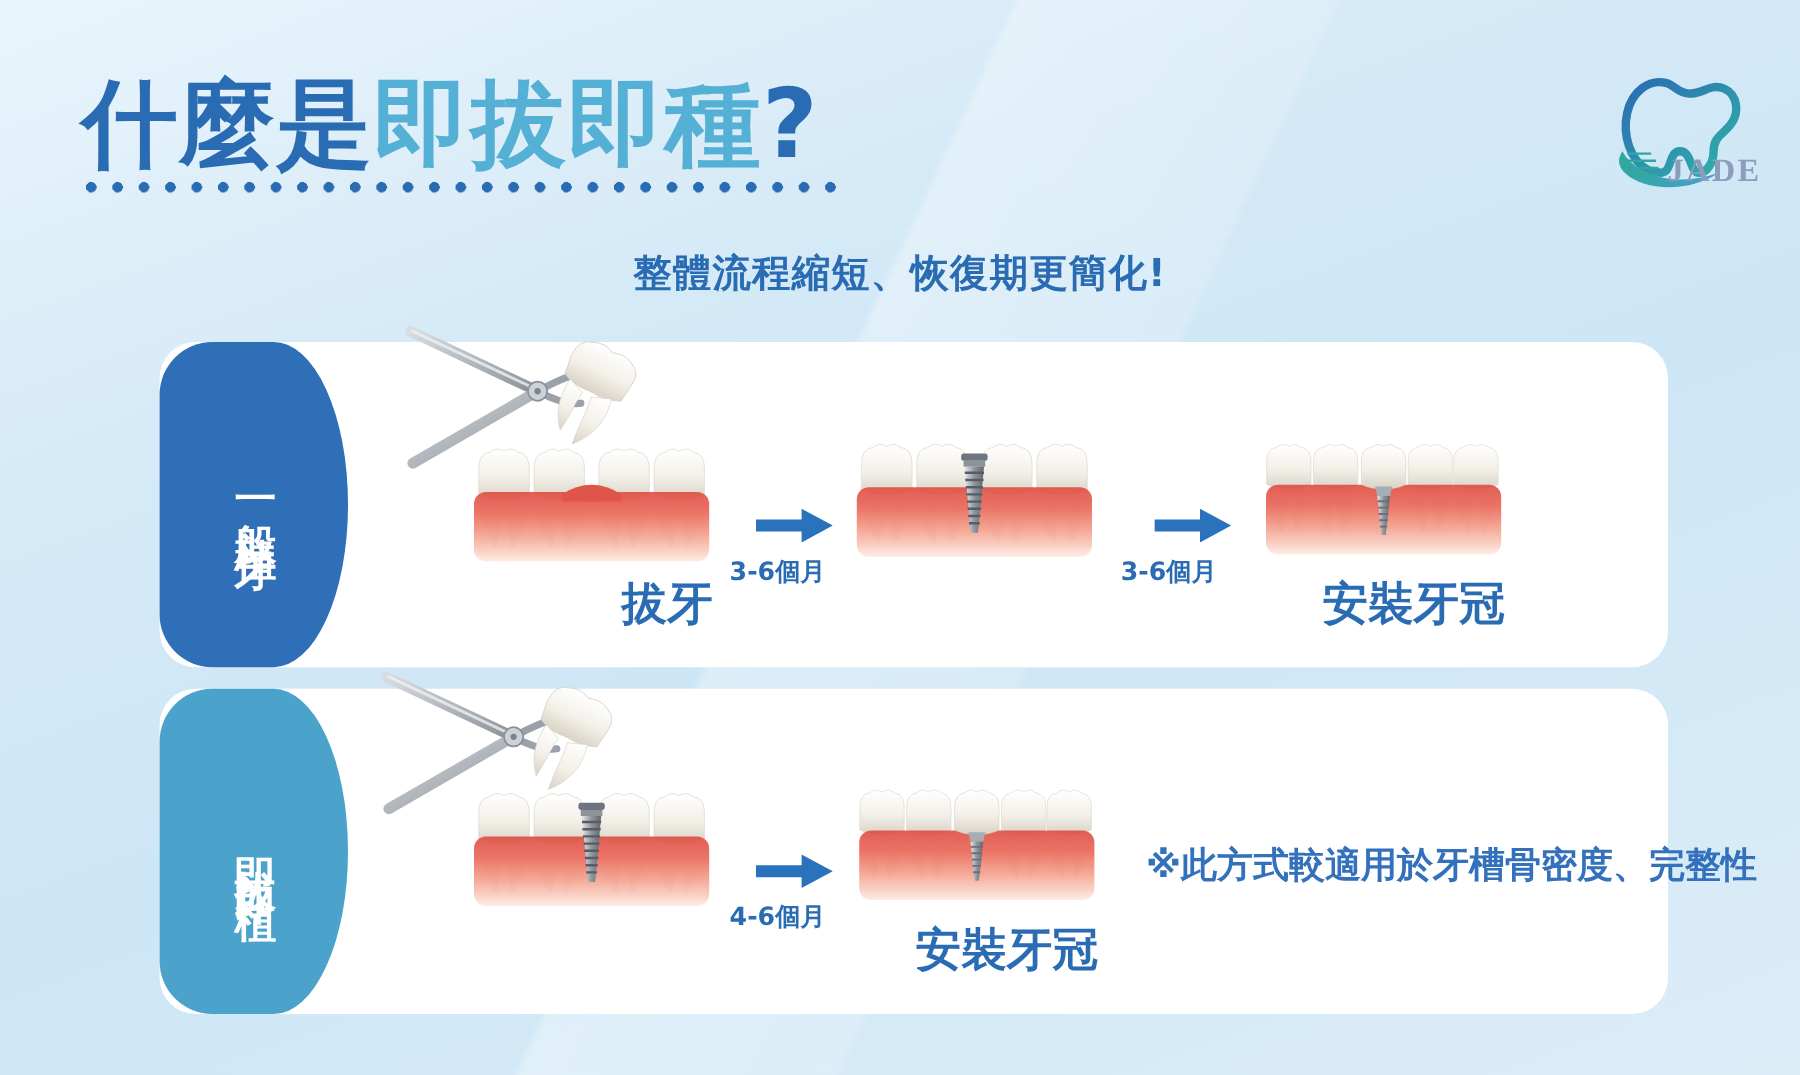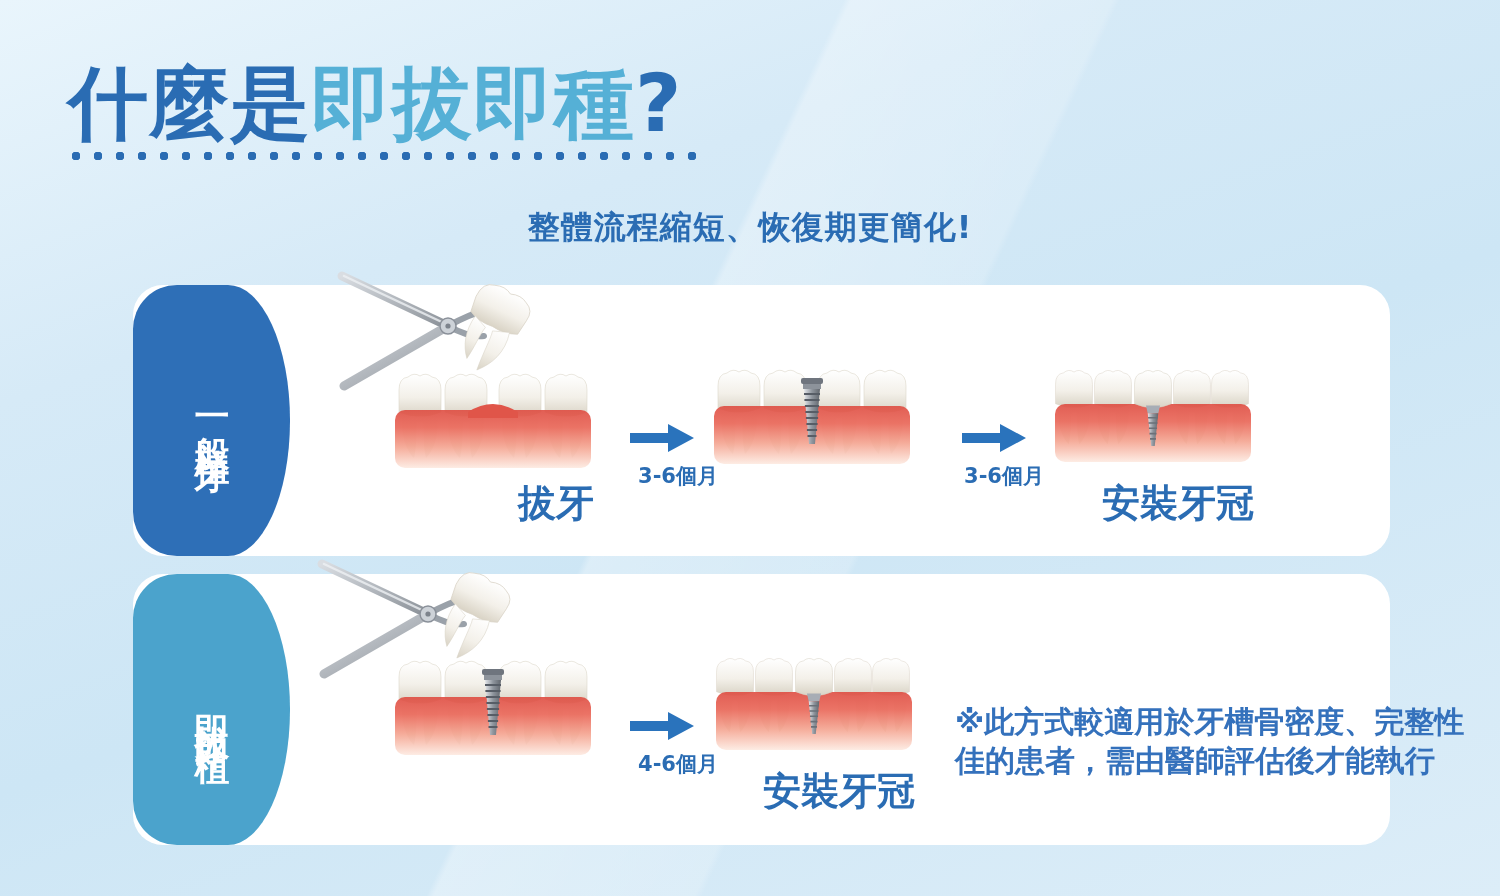--- a/index.html
+++ b/index.html
@@ -39,21 +39,21 @@
     border-radius:44px 62px 62px 44px / 44px 135px 135px 44px; }
   .row-label span{ writing-mode:vertical-rl; text-orientation:upright;
     font-size:35px; font-weight:700; color:#fff; letter-spacing:.34em; }
   .label1{ top:285px; background:#2e6fb7; }
   .label2{ top:574px; background:#4ba3cc; }
 
   
   .piece{ position:absolute; }
   .caption{ position:absolute; text-align:right; font-size:38px; font-weight:800; color:#2a6cb3; white-space:nowrap;}
   .arrow{ position:absolute; width:64px; height:28px; }
-  .arrow-label{ position:absolute; width:110px; text-align:right; font-size:21px; font-weight:700; color:#2a6cb3; white-space:nowrap;}
+  .arrow-label{ position:absolute; width:110px; text-align:left; font-size:21px; font-weight:700; color:#2a6cb3; white-space:nowrap;}
 
   .note{ position:absolute; left:955px; top:702px; width:430px;
     font-size:30px; font-weight:700; color:#3471bc; line-height:39px; white-space:nowrap;}
 
   svg{ display:block; }
 </style>
 </head>
 <body>
 
 <svg width="0" height="0" style="position:absolute" aria-hidden="true">
@@ -125,20 +125,30 @@
       </g>
     </g>
   </defs>
 </svg>
 
 <div class="canvas">
 
   <h1 class="title"><span class="t-dark">什麼是</span><span class="t-light">即拔即種</span><span class="t-dark">?</span></h1>
   <div class="dots"></div>
 
+  <div class="logo">
+    <svg viewBox="0 0 136 108" width="136" height="108">
+      <path d="M38,86 C22,78 16,56 20,38 C24,20 38,10 52,13 C60,15 62,22 72,22 C84,22 90,13 101,18
+               C112,23 114,38 106,48 C100,56 92,58 92,70 C92,80 86,88 80,88 C72,88 74,70 64,70
+               C54,70 58,88 48,88 Z" fill="none" stroke="url(#logoGrad)" stroke-width="7" stroke-linecap="round"></path>
+      <path d="M16,70 C28,92 64,100 96,88 C74,104 34,104 18,88 C12,82 12,76 16,70 Z" fill="url(#swooshGrad)"></path>
+      <path d="M20,72 h20 M20,78 h24 M20,84 h26 M22,90 h24" stroke="#2fa89f" stroke-width="2"></path>
+    </svg>
+    <span class="logo-text">JADE</span>
+  </div>
 
   <div class="subtitle">整體流程縮短、恢復期更簡化!</div>
 
   <div class="card card1"></div>
   <div class="card card2"></div>
 
   <div class="row-label label1">
     <span>一般植牙</span>
   </div>
   <div class="row-label label2">
@@ -231,16 +241,15 @@
       <use href="#fullTooth" transform="translate(140,12) scale(0.88)"></use>
       <use href="#fullTooth" transform="translate(178,12) scale(0.88)"></use>
       <rect x="3" y="44" width="196" height="58" rx="10" fill="url(#gumGrad)" opacity="0.9"></rect>
       <use href="#implantCrown" transform="translate(101,12) scale(0.88)"></use>
     </svg>
   </div>
   <div class="caption" style="left:713px; top:766px; width:202px;">安裝牙冠</div>
 
   <div class="note">
     <div>※此方式較適用於牙槽骨密度、完整性</div>
-    <div>佳的患者，需由醫師評估後才能執行</div>
   </div>
 
 </div>
 
 </body></html>

